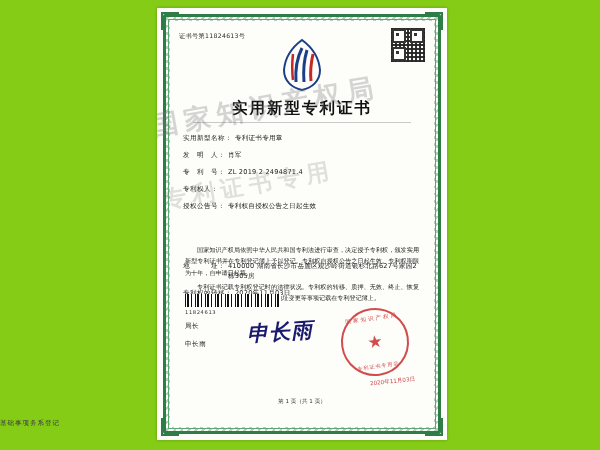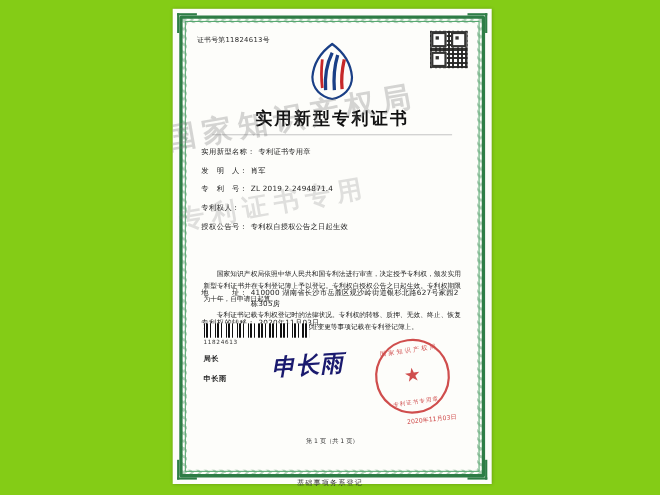--- a/index.html
+++ b/index.html
@@ -105,21 +105,21 @@
 
   .barcode{
     position:absolute;left:6px;top:268px;width:96px;height:13px;
     background:repeating-linear-gradient(90deg,#111 0 1px,#fff 1px 2px,#111 2px 4px,#fff 4px 6px,#111 6px 7px,#fff 7px 10px);
   }
   .barcode-no{
     position:absolute;left:6px;top:283px;font-size:5.2px;color:#333;letter-spacing:.6px;
   }
 
   .sign-block{position:absolute;left:6px;top:296px;}
-  .sign-line{font-size:6.6px;color:#1c1c1c;margin-bottom:9px;letter-spacing:.5px;font-weight:bold;}
+  .sign-line{font-size:6.6px;color:#1c1c1c;margin-bottom:9px;letter-spacing:.5px;}
   .handwriting{
     position:absolute;left:68px;top:292px;
     font-family:"DejaVu Serif","Liberation Serif",serif;
     font-size:21px;color:#1a1a6e;font-style:italic;font-weight:bold;
     transform:rotate(-4deg);
     letter-spacing:1px;
   }
   .seal{
     position:absolute;right:16px;top:282px;width:64px;height:64px;
     border:2.5px solid #c62828;border-radius:50%;
@@ -156,21 +156,21 @@
   }
   .watermark2{
     position:absolute;left:4px;top:150px;width:310px;
     font-size:23px;color:rgba(120,120,120,.22);
     font-weight:bold;letter-spacing:6px;white-space:nowrap;
     transform:rotate(-10deg);
     pointer-events:none;
   }
   
   .caption{
-    position:absolute;left:0;right:0;bottom:6px;text-align:center;
+    position:absolute;left:0;right:0;bottom:22px;
     font-size:6.5px;color:#3a3a3a;letter-spacing:1px;
   }
 </style>
 </head>
 <body>
 
 <div id="page">
 
   <div class="sheet">
 

